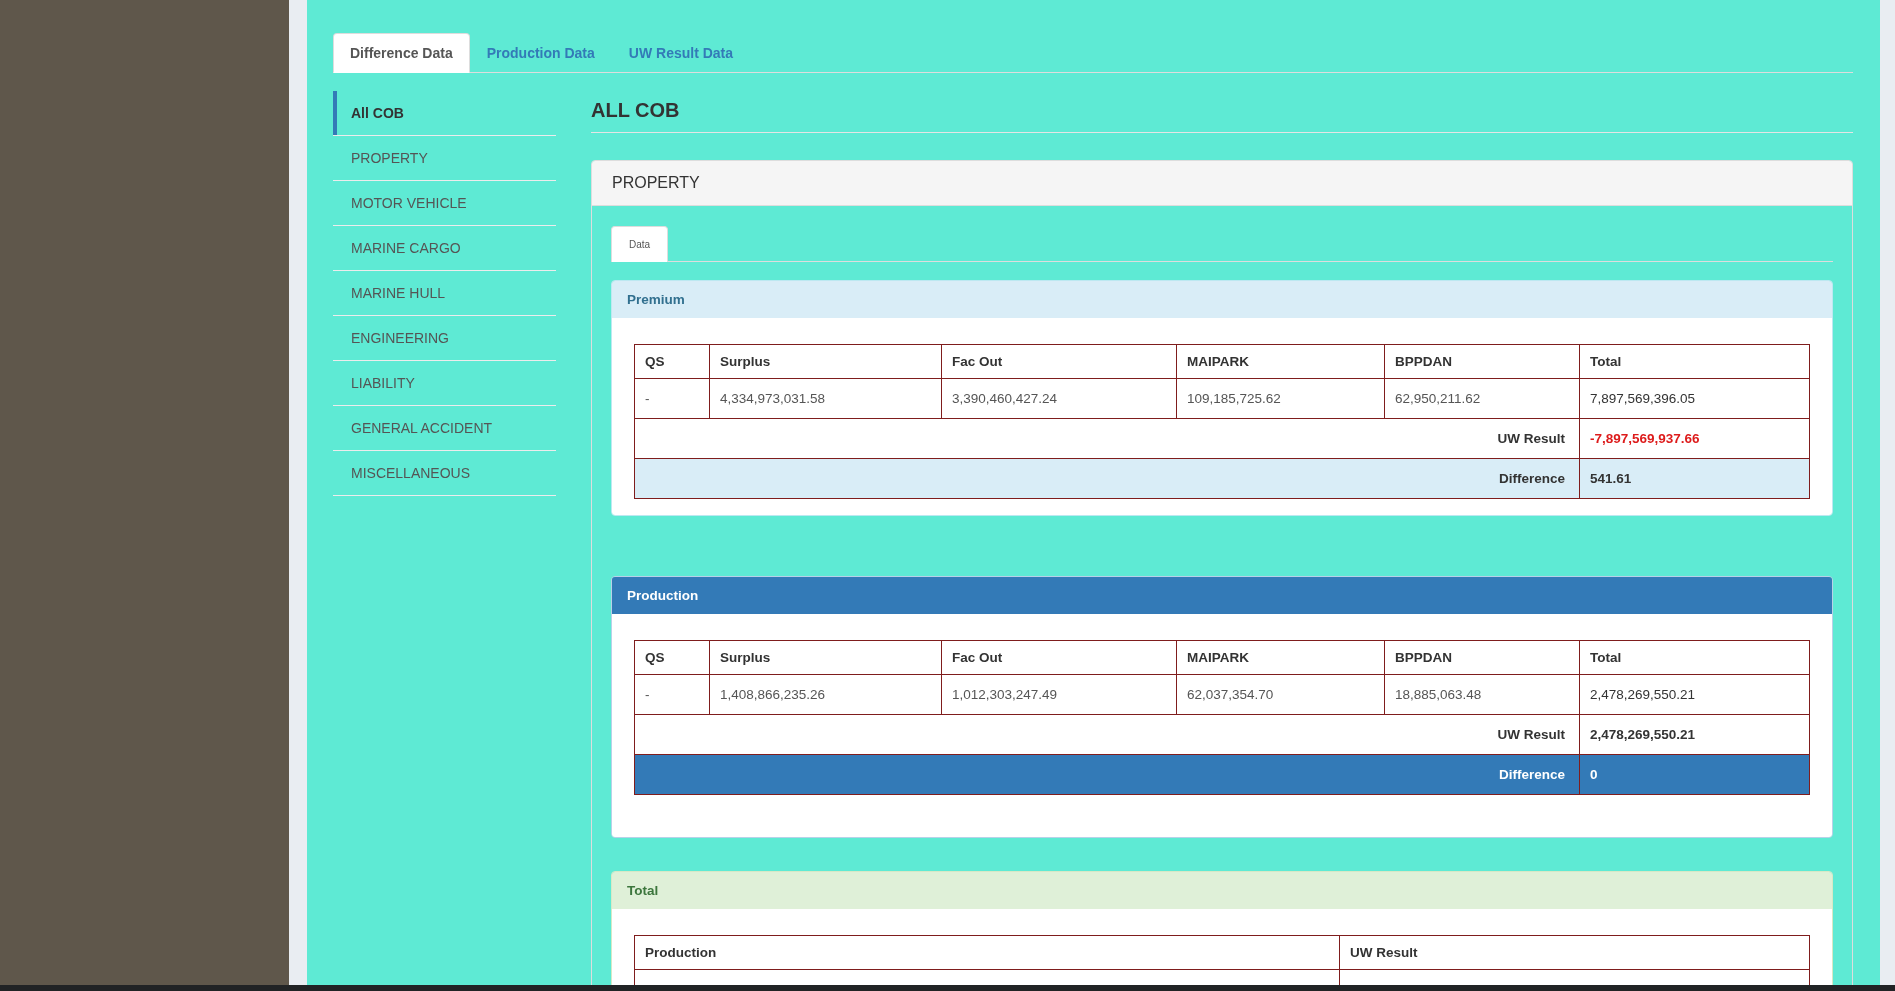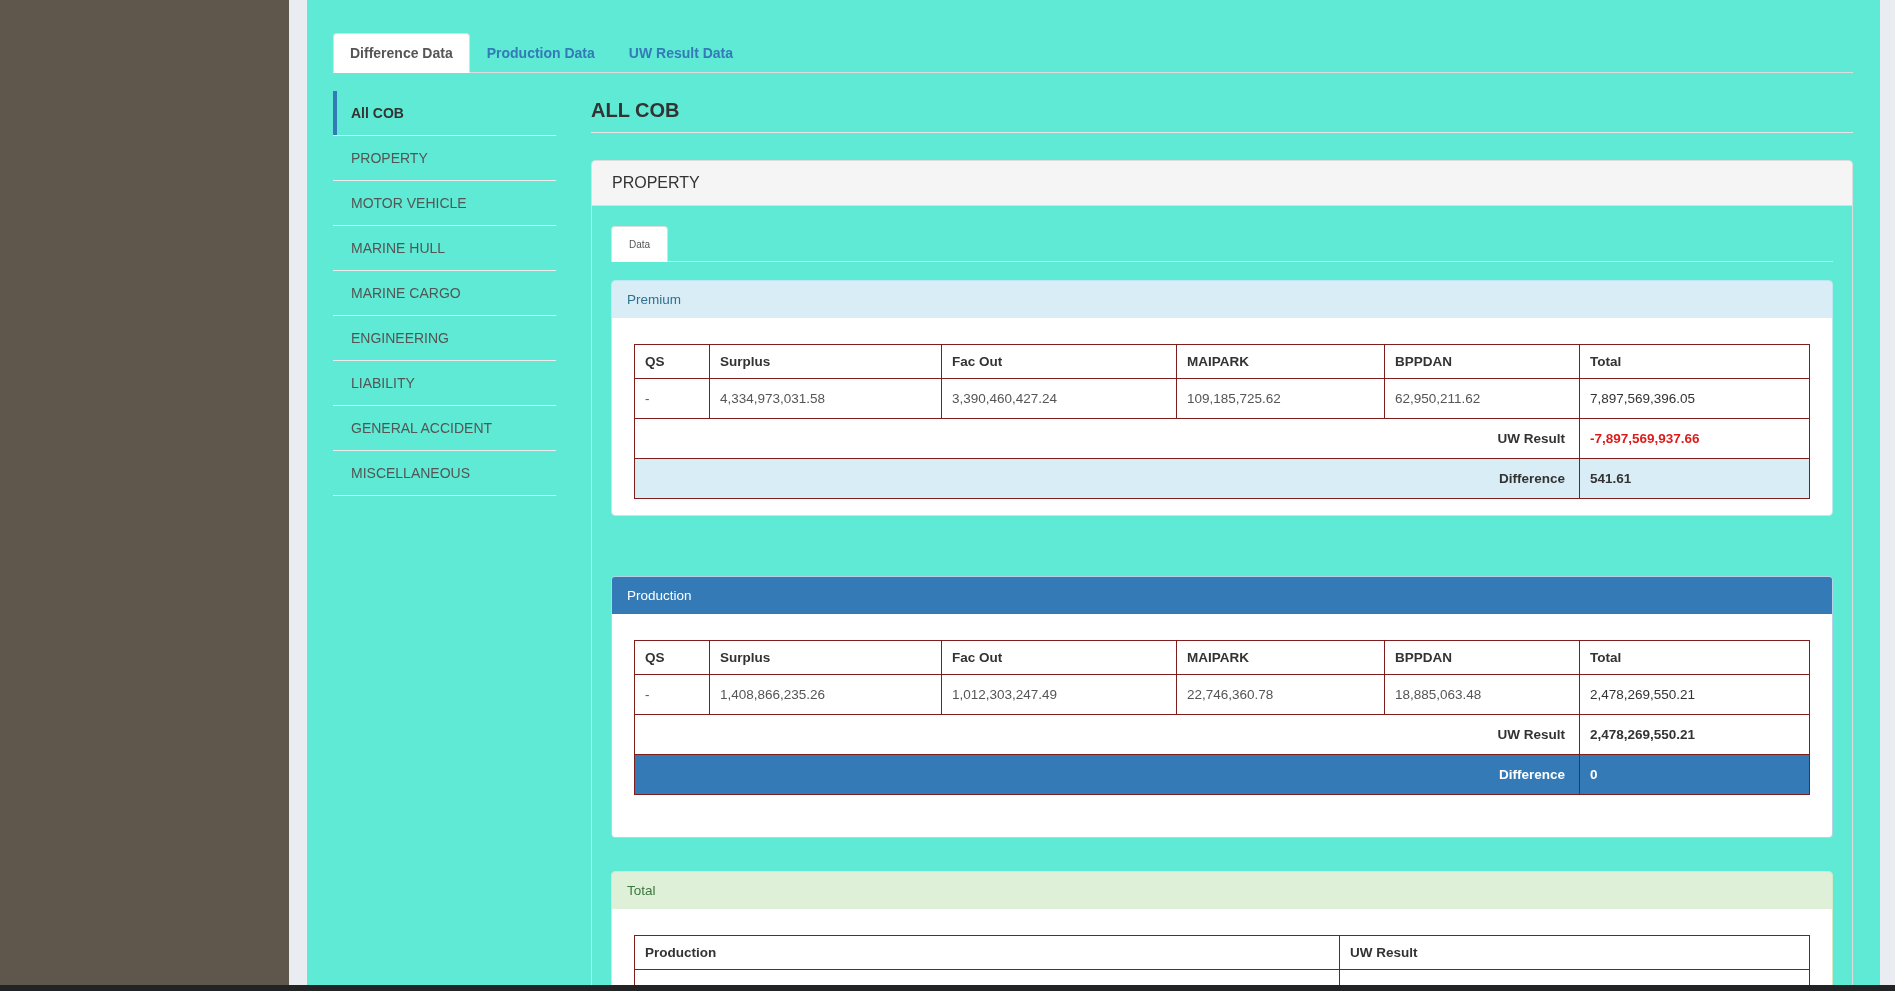--- a/index.html
+++ b/index.html
@@ -51,21 +51,21 @@
   .property-body { padding:20px 19px 40px 19px; }
 
   .inner-tabs { border-bottom:1px solid #ddd; display:flex; align-items:flex-end; }
   .inner-tab {
     padding:12px 17px; font-size:10px; color:#555; cursor:pointer; background:#fff;
     border:1px solid #ddd; border-bottom:none; border-radius:4px 4px 0 0; margin-bottom:-1px;
   }
 
   
   .section { border-radius:4px; border:1px solid; margin-top:18px; }
-  .section-header { padding:11px 15px; font-size:13.5px; font-weight:normal; border-radius:3px 3px 0 0; }
+  .section-header { padding:11px 15px; font-size:13.5px; font-weight:bold; border-radius:3px 3px 0 0; }
   .section-body { padding:26px 22px 16px 22px; background:#fff; border-radius:0 0 3px 3px; }
 
   .sec-info    { border-color:#bce8f1; }
   .sec-info    .section-header { background:#d9edf7; color:#31708f; }
 
   .sec-primary { border-color:#b8d1e8; }
   .sec-primary .section-header { background:#337ab7; color:#fff; }
   .sec-primary .section-body   { padding-bottom:42px; }
   .sec-primary { margin-top:60px; }
 
@@ -110,22 +110,22 @@
       <div class="tab">Production Data</div>
       <div class="tab">UW Result Data</div>
     </div>
 
     <div class="layout">
 
       <div class="cob-nav">
         <div class="cob-item active">All COB</div>
         <div class="cob-item">PROPERTY</div>
         <div class="cob-item">MOTOR VEHICLE</div>
+        <div class="cob-item">MARINE CARGO</div>
         <div class="cob-item">MARINE HULL</div>
-        <div class="cob-item">MARINE CARGO</div>
         <div class="cob-item">ENGINEERING</div>
         <div class="cob-item">LIABILITY</div>
         <div class="cob-item">GENERAL ACCIDENT</div>
         <div class="cob-item">MISCELLANEOUS</div>
       </div>
 
       <div class="main-col">
         <div class="page-title">ALL COB</div>
         <hr class="title-rule">
 
@@ -201,21 +201,21 @@
                       <th>MAIPARK</th>
                       <th>BPPDAN</th>
                       <th>Total</th>
                     </tr>
                   </thead>
                   <tbody>
                     <tr>
                       <td>-</td>
                       <td>1,408,866,235.26</td>
                       <td>1,012,303,247.49</td>
-                      <td>22,746,360.78</td>
+                      <td>62,037,354.70</td>
                       <td>18,885,063.48</td>
                       <td class="total-cell">2,478,269,550.21</td>
                     </tr>
                     <tr class="row-uw">
                       <td colspan="5" class="label-cell">UW Result</td>
                       <td class="value-cell">2,478,269,550.21</td>
                     </tr>
                     <tr class="row-diff diff-primary">
                       <td colspan="5" class="label-cell">Difference</td>
                       <td class="value-cell">0</td>

